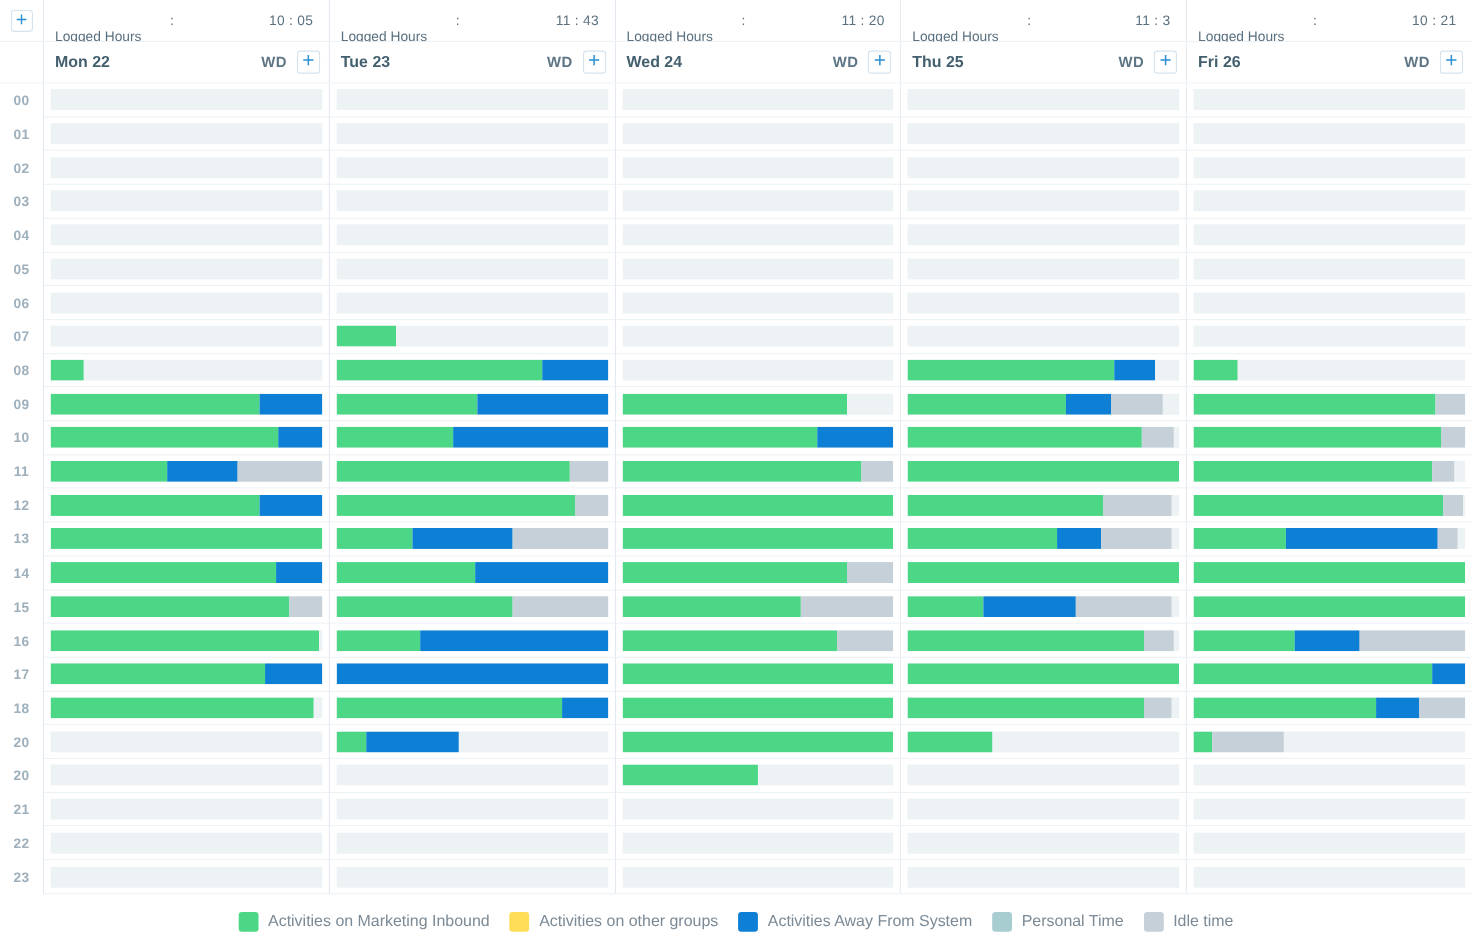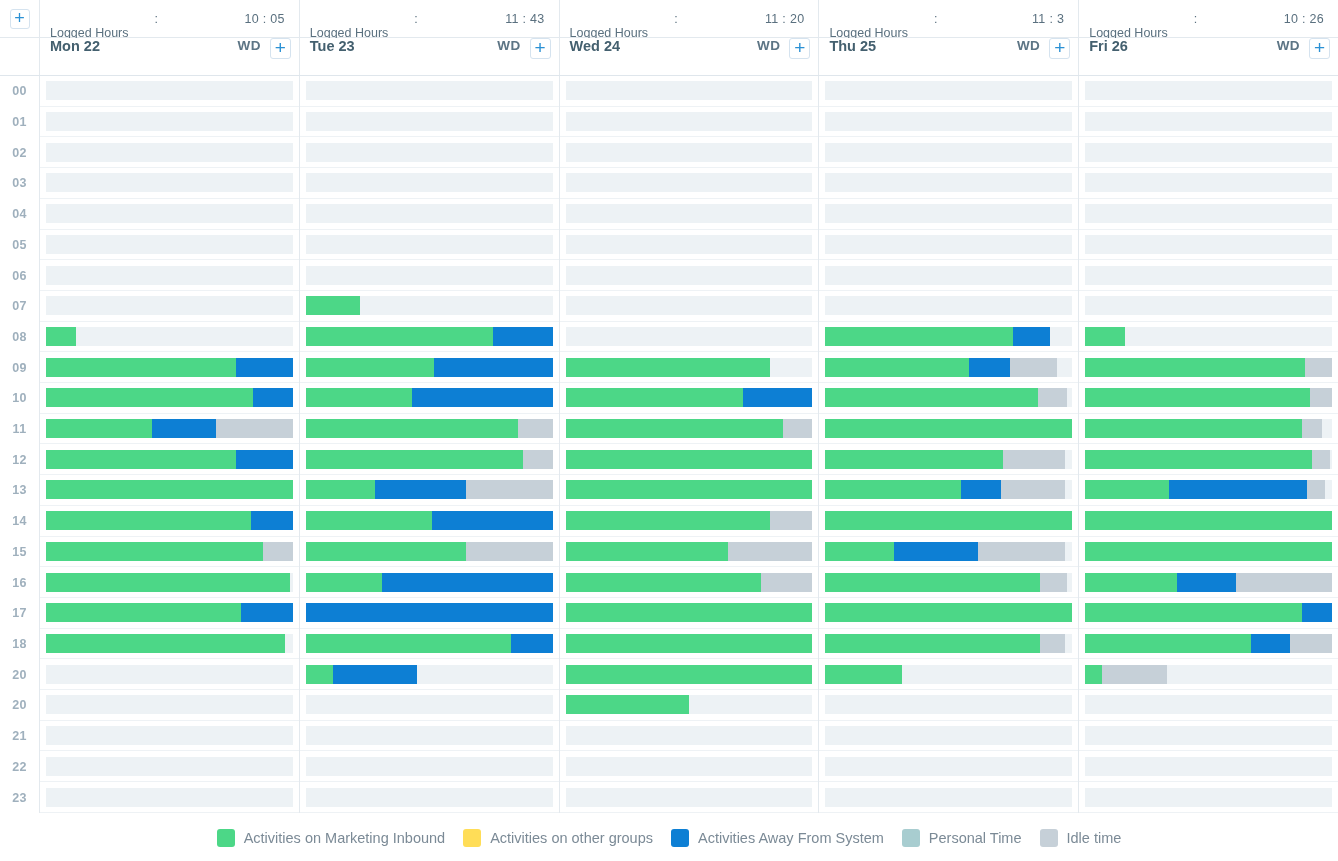--- a/index.html
+++ b/index.html
@@ -90,21 +90,21 @@
     width: 40px;
     flex: 0 0 40px;
     border-right: 1px solid #e3e9ee;
     background: #ffffff;
   }
 
   .day-cell {
     flex: 1 1 0;
     min-width: 0;
     display: flex;
-    align-items: flex-start;
+    align-items: center;
     padding: 0 8px 0 10px;
     border-right: 1px solid #e3e9ee;
     background: #ffffff;
   }
   .day-cell:last-child { border-right: none; }
 
   .day-name {
     font-size: 14.5px;
     font-weight: bold;
     color: #44606f;
@@ -268,21 +268,21 @@
           <span class="logged-value">11 : 20</span>
         </div>
         <div class="logged-cell">
           <span class="logged-label">Logged Hours</span>
           <span class="logged-colon">:</span>
           <span class="logged-value">11 : 3</span>
         </div>
         <div class="logged-cell">
           <span class="logged-label">Logged Hours</span>
           <span class="logged-colon">:</span>
-          <span class="logged-value">10 : 26</span>
+          <span class="logged-value">10 : 21</span>
         </div>
       </div>
   </div>
 
   <div class="day-band">
     <div class="day-spacer"></div>
     <div class="day-cells" style="display:flex;flex:1 1 auto;min-width:0;">
         <div class="day-cell">
           <span class="day-name">Mon 22</span>
           <span class="day-wd">WD</span>

